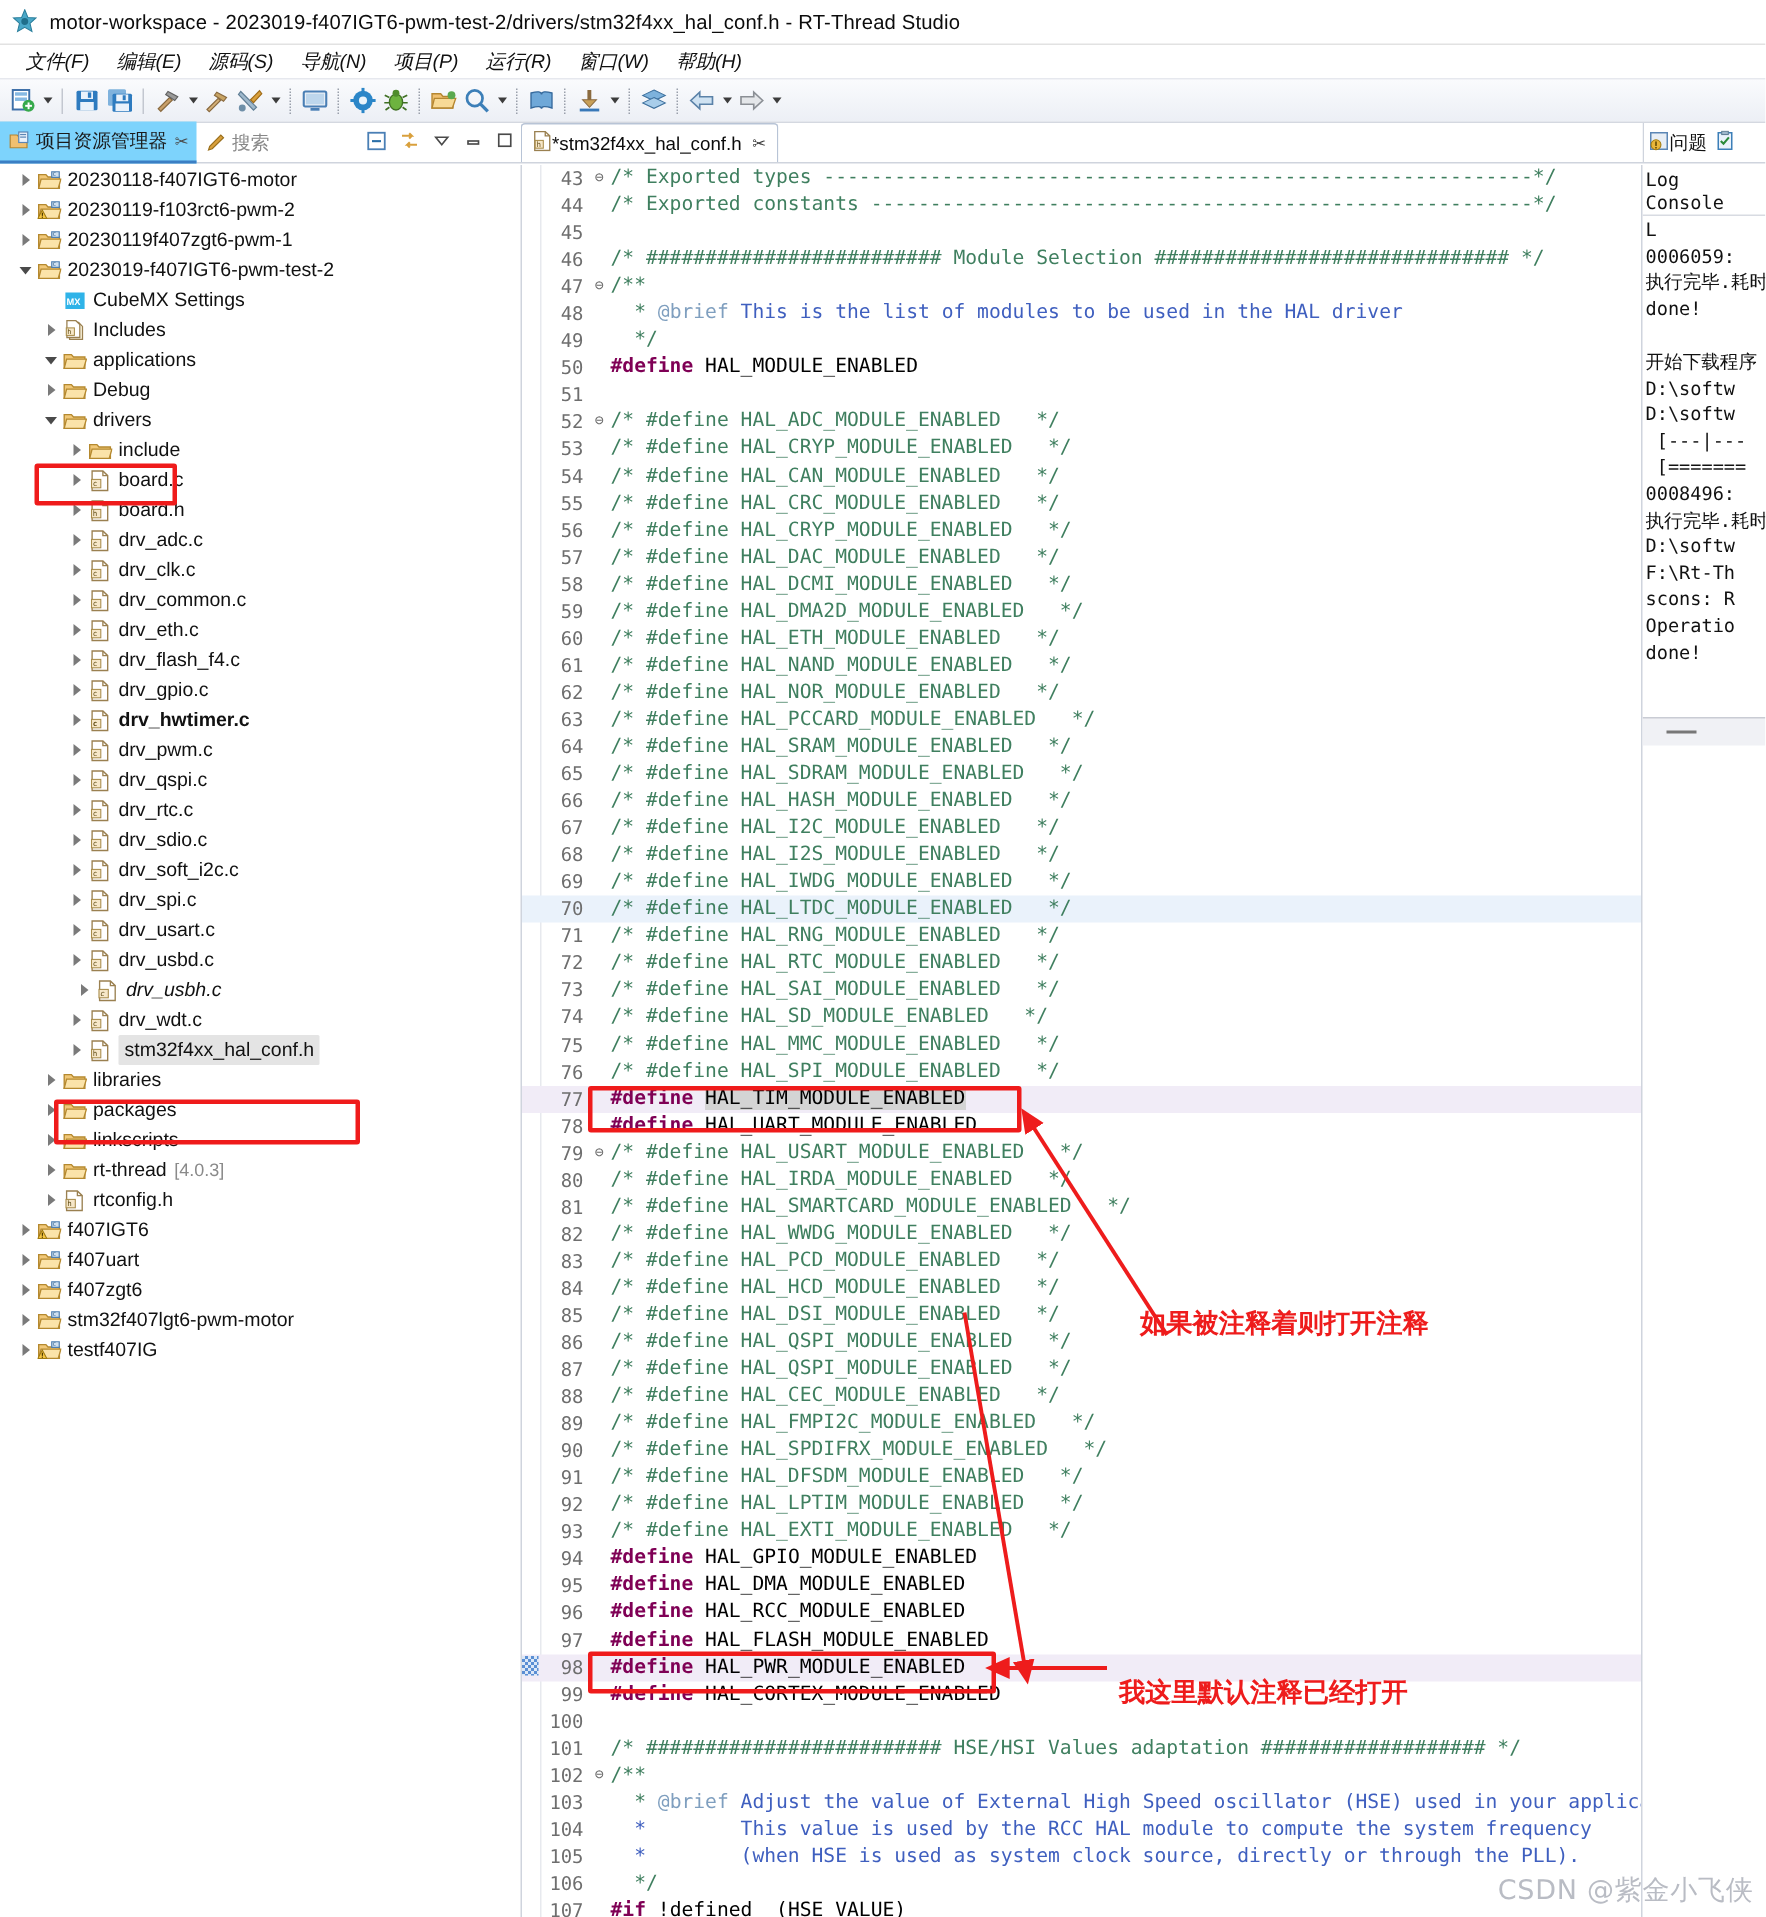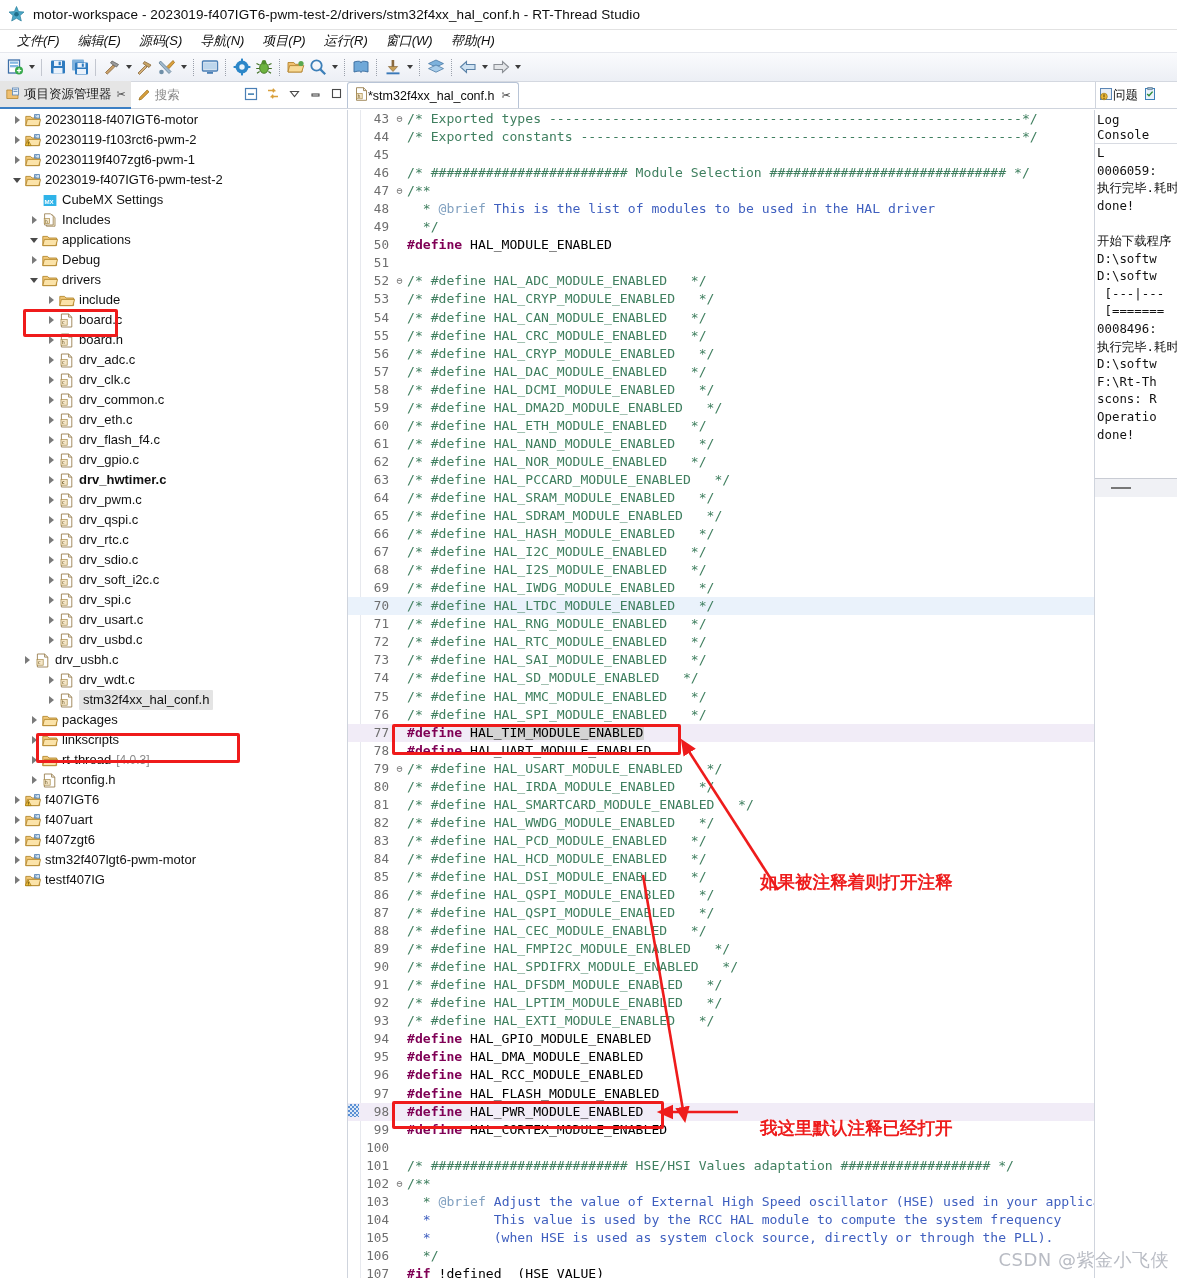--- a/index.html
+++ b/index.html
@@ -57,21 +57,21 @@
   }
   #leftviewtabs{
     width:347px;flex:0 0 auto;display:flex;align-items:center;position:relative;
     background:#fff;
   }
   .vtab{
     display:flex;align-items:center;height:26px;padding:0 5px 0 6px;
     font-size:12.5px;color:#1a1a1a;white-space:nowrap;
   }
   .vtab.active{
-    background:#e5e5e5;border-bottom:2px solid #3b7fc4;
+    background:#7dd3fc;border-bottom:2px solid #3b7fc4;
   }
   .vtab .vt-ico{margin-right:4px;display:flex;align-items:center;}
   .vtab .xmark{margin-left:5px;font-size:11px;color:#4a4a4a;}
   .vtab.dim{color:#888;}
   #leftview-ctrls{
     position:absolute;right:4px;top:0;height:26px;display:flex;align-items:center;gap:8px;
   }
   #centertabs{
     flex:1 1 auto;display:flex;align-items:flex-start;background:#fff;position:relative;
   }
@@ -819,21 +819,21 @@
           <span class="ticon">
             <svg width="16" height="15" viewBox="0 0 16 15">
               <path d="M2.4 1 H9.6 L12.8 4.1 V14 H2.4 Z" fill="#fff" stroke="#9a8050" stroke-width="0.9"></path>
               <path d="M9.6 1 V4.1 H12.8" fill="none" stroke="#9a8050" stroke-width="0.9"></path>
               <rect x="2.0" y="6.6" width="6.2" height="5.6" fill="#f6e7c8" stroke="#a88c4a" stroke-width="0.7"></rect>
               <text x="2.8" y="11.1" font-size="5" font-family="monospace" fill="#5c4812">c</text>
             </svg>
           </span>
           <span class="tlabel">drv_usbd.c</span>
         </div>
-        <div class="trow" style="padding-left: 20px;">
+        <div class="trow" style="padding-left: 49px; font-style: italic;">
           <span class="twist ">
             <i></i>
           </span>
           <span class="ticon">
             <svg width="16" height="15" viewBox="0 0 16 15">
               <path d="M2.4 1 H9.6 L12.8 4.1 V14 H2.4 Z" fill="#fff" stroke="#9a8050" stroke-width="0.9"></path>
               <path d="M9.6 1 V4.1 H12.8" fill="none" stroke="#9a8050" stroke-width="0.9"></path>
               <rect x="2.0" y="6.6" width="6.2" height="5.6" fill="#f6e7c8" stroke="#a88c4a" stroke-width="0.7"></rect>
               <text x="2.8" y="11.1" font-size="5" font-family="monospace" fill="#5c4812">c</text>
             </svg>
@@ -860,20 +860,32 @@
           </span>
           <span class="ticon">
             <svg width="16" height="15" viewBox="0 0 16 15">
               <path d="M2.4 1 H9.6 L12.8 4.1 V14 H2.4 Z" fill="#fff" stroke="#9a8050" stroke-width="0.9"></path>
               <path d="M9.6 1 V4.1 H12.8" fill="none" stroke="#9a8050" stroke-width="0.9"></path>
               <rect x="2.0" y="6.6" width="6.2" height="5.6" fill="#f6e7c8" stroke="#a88c4a" stroke-width="0.7"></rect>
               <text x="2.8" y="11.1" font-size="5" font-family="monospace" fill="#5c4812">h</text>
             </svg>
           </span>
           <span class="tlabel sel-bg">stm32f4xx_hal_conf.h</span>
+        </div>
+        <div class="trow" style="padding-left: 27px;">
+          <span class="twist ">
+            <i></i>
+          </span>
+          <span class="ticon">
+            <svg width="16" height="15" viewBox="0 0 16 15">
+              <path d="M0.8 3.4 H5.6 L7 5 H14.6 V12.6 H0.8 Z" fill="#f1c879" stroke="#b5892f" stroke-width="0.9"></path>
+              <path d="M2.4 6.4 H15.6 L13.8 12.6 H0.8 Z" fill="#fbe3a9" stroke="#b5892f" stroke-width="0.9"></path>
+            </svg>
+          </span>
+          <span class="tlabel">libraries</span>
         </div>
         <div class="trow" style="padding-left: 27px;">
           <span class="twist ">
             <i></i>
           </span>
           <span class="ticon">
             <svg width="16" height="15" viewBox="0 0 16 15">
               <path d="M0.8 3.4 H5.6 L7 5 H14.6 V12.6 H0.8 Z" fill="#f1c879" stroke="#b5892f" stroke-width="0.9"></path>
               <path d="M2.4 6.4 H15.6 L13.8 12.6 H0.8 Z" fill="#fbe3a9" stroke="#b5892f" stroke-width="0.9"></path>
             </svg>
@@ -1013,21 +1025,21 @@
         <marker id="ah" markerWidth="7" markerHeight="7" refX="1.2" refY="3.2" orient="auto">
           <path d="M0,0.4 L0,6 L6.3,3.2 Z" fill="#ee1c1c"></path>
         </marker>
       </defs>
       <line x1="430" y1="780" x2="340" y2="640" stroke="#ee1c1c" stroke-width="2.6" marker-end="url(#ah)"></line>
       <line x1="295" y1="765" x2="335" y2="1000" stroke="#ee1c1c" stroke-width="2.6" marker-end="url(#ah)"></line>
       <line x1="390" y1="1002" x2="322" y2="1002" stroke="#ee1c1c" stroke-width="2.6" marker-end="url(#ah)"></line>
     </svg>
 
     <div class="anno-txt" style="left:412px;top:760px;">如果被注释着则打开注释</div>
-    <div class="anno-txt" style="left:412px;top:1006px;">我这里默认注释已经打开</div>
+    <div class="anno-txt" style="left:398px;top:1006px;">我这里默认注释已经打开</div>
   </div>
 
   <div id="rightpanel">
     <div id="logtitle">Log Console</div>
     <div id="logbody"><span class="partial">L</span><span class="partial">0006059:</span><span class="partial">执行完毕.耗时</span><span class="partial">done!</span><span class="partial"></span><span class="partial">开始下载程序</span><span class="partial">D:\softw</span><span class="partial">D:\softw</span><span class="partial"> [---|---</span><span class="partial"> [=======</span><span class="partial">0008496:</span><span class="partial">执行完毕.耗时</span><span class="partial">D:\softw</span><span class="partial">F:\Rt-Th</span><span class="partial">scons: R</span><span class="partial">Operatio</span><span class="partial">done!</span></div>
     <div id="logfooter">
       <div class="dash"></div>
     </div>
   </div>
 </div>

